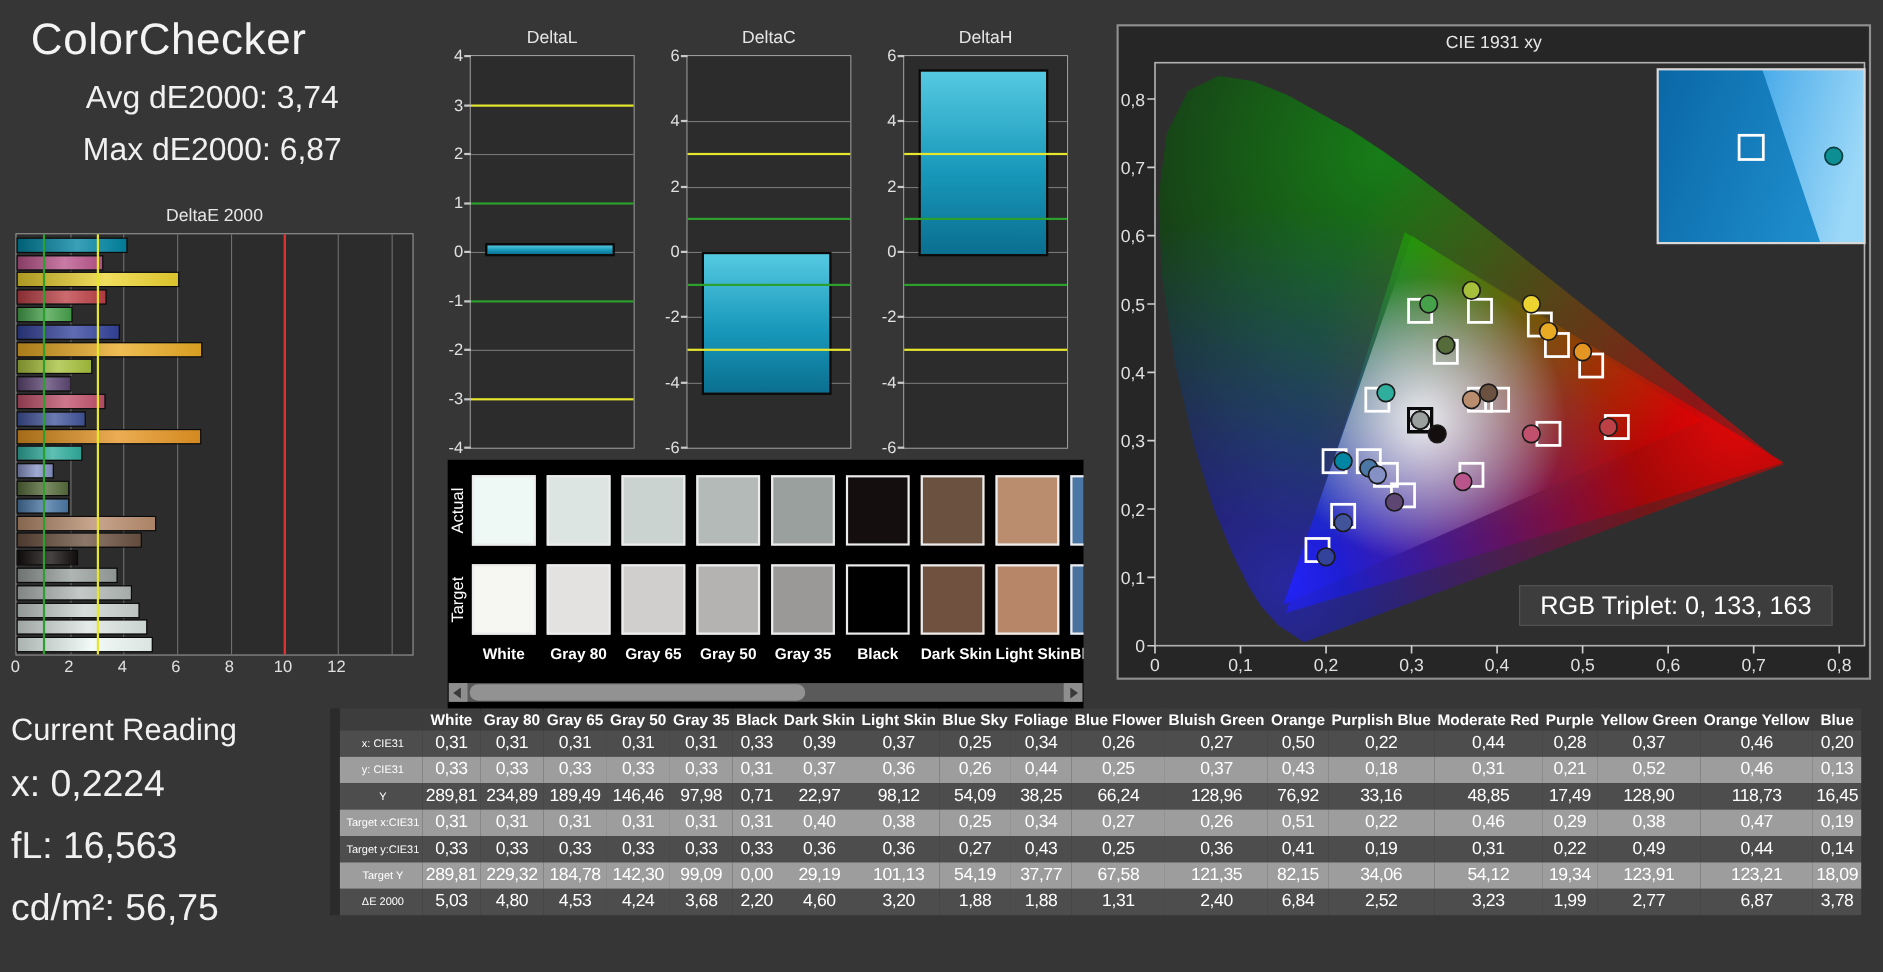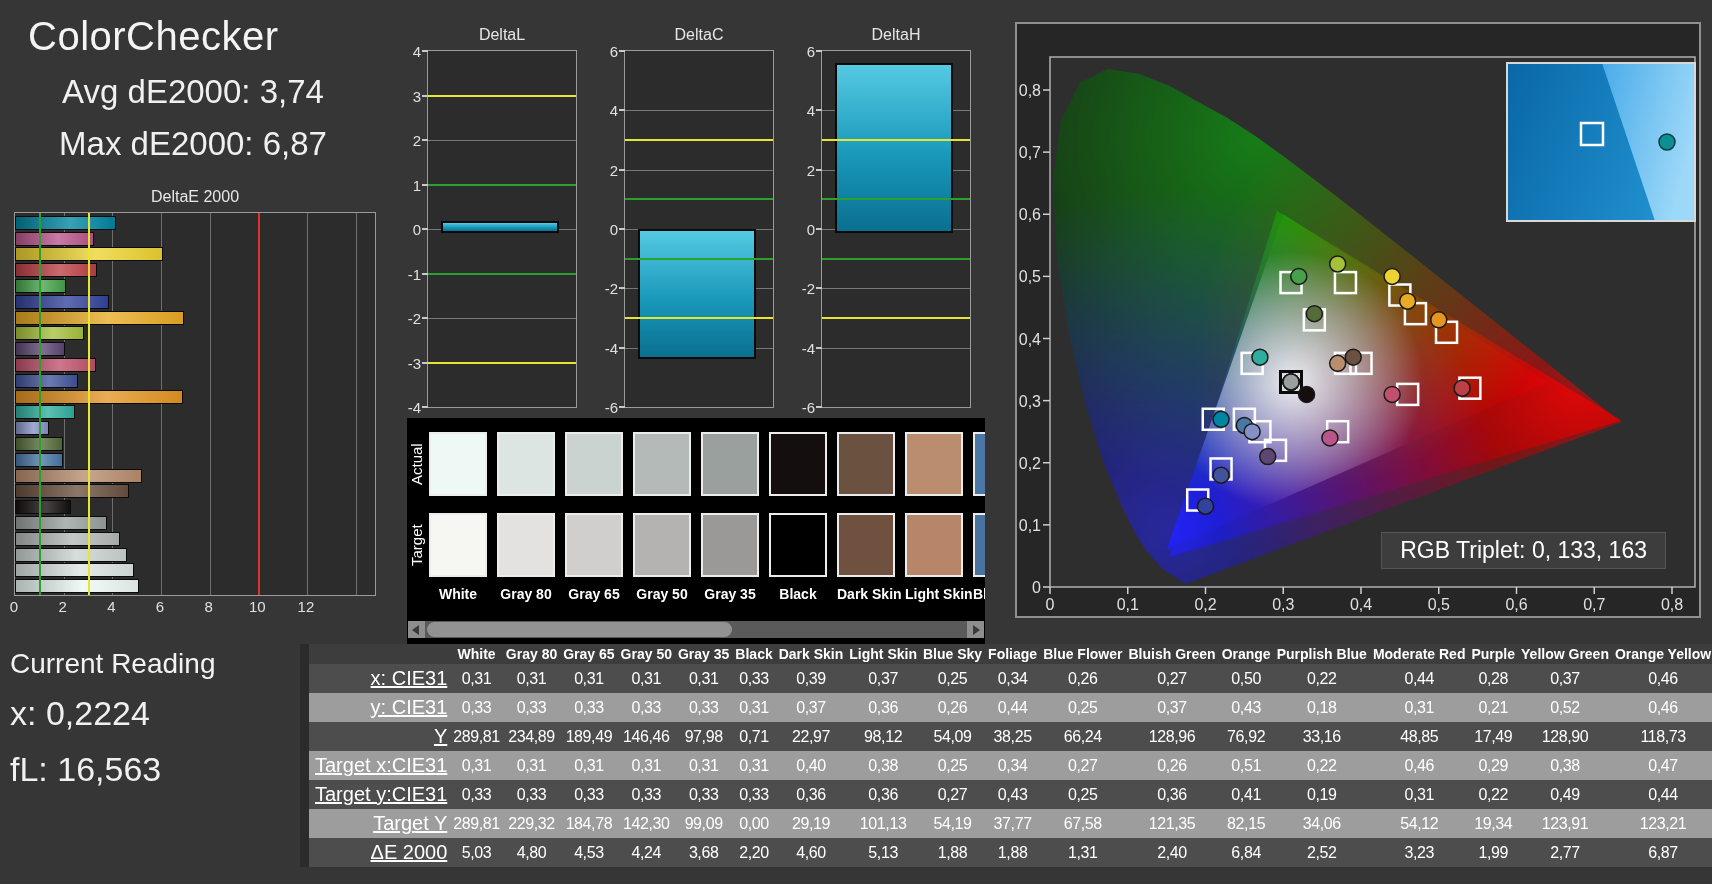--- a/index.html
+++ b/index.html
@@ -1,20 +1,20 @@
 <!DOCTYPE html>
 <html><head>
 <meta charset="utf-8">
 <style>
   html,body{margin:0;padding:0;background:#363636;width:1712px;height:884px;overflow:hidden;
     font-family:"Liberation Sans","DejaVu Sans",sans-serif;color:#efefef;}
   
   #title-block{position:absolute;left:28px;top:14px;width:330px;}
   #title-block h1{margin:0;font-size:40px;font-weight:400;color:#f4f4f4;letter-spacing:.5px;}
-  .stat-line{font-size:33px;color:#f0f0f0;margin-top:14px;text-align:center;font-weight:400;}
+  .stat-line{font-size:29px;color:#f0f0f0;margin-top:14px;text-align:center;font-weight:400;}
   
   #dechart{position:absolute;left:8px;top:188px;width:374px;height:436px;}
   .chart-title{font-size:16px;color:#e6e6e6;text-align:center;height:20px;}
   #de-plot{position:absolute;left:6px;top:24px;width:360px;height:382px;background:#2c2c2c;border:1px solid #9a9a9a;}
   .vgrid{position:absolute;top:0;bottom:0;width:1px;background:#6f6f6f;z-index:1;}
   .vref{position:absolute;top:0;bottom:0;width:2px;z-index:5;}
   #de-bars{position:absolute;inset:0;display:flex;flex-direction:column;justify-content:space-evenly;z-index:3;}
   .de-row{height:13px;position:relative;}
   .de-bar{position:absolute;left:0;top:0;height:12px;border:1px solid #0a0a0a;}
   #de-axis{position:absolute;left:6px;top:410px;width:360px;height:18px;}
@@ -46,21 +46,21 @@
   #cie-panel{position:absolute;left:1015px;top:22px;width:686px;height:596px;background:#262626;border:2px solid #8f8f8f;box-sizing:border-box;}
   #cie-title{position:absolute;top:7px;left:0;right:0;text-align:center;font-size:16px;color:#e8e8e8;}
   #cie-svg{position:absolute;left:0;top:0;}
   #rgb-box{position:absolute;right:33px;bottom:47px;background:#3d3d3d;border:1px solid #555;
     font-size:23px;color:#fff;padding:4px 18px;}
   
   #table-wrap{position:absolute;left:300px;top:644px;width:1272px;border-left:9px solid #2b2b2b;box-sizing:border-box;}
   #data-table{border-collapse:collapse;width:100%;table-layout:auto;}
   #data-table th{background:#3d3d3d;color:#fff;font-size:14px;font-weight:600;padding:2px 3px;white-space:nowrap;text-align:center;}
   #data-table td{text-align:center;font-size:16px;padding:3px 3px;white-space:nowrap;color:#fff;letter-spacing:-0.4px;}
-  #data-table td.rowlab{text-align:right;padding-left:6px;font-size:20px;letter-spacing:0;text-decoration:underline;}
+  #data-table td.rowlab{text-align:center;padding-left:6px;font-size:10px;letter-spacing:0;}
   tr.dark{background:#4d4d4d;} tr.light{background:#9d9d9d;}
   
   #current-reading{position:absolute;left:10px;top:648px;width:280px;}
   #current-reading .cr-title{font-size:28px;color:#f2f2f2;margin-bottom:14px;}
   #current-reading .cr-line{font-size:34px;color:#f0f0f0;margin-bottom:17px;}
 </style>
 </head>
 <body>
 
 <div id="title-block">
@@ -302,20 +302,21 @@
       <span>Blue Sky</span>
     </div>
   <div id="sw-scroll">
     <div class="sw-arrow" id="sw-left" style="left:0;"></div>
     <div id="sw-thumb"></div>
     <div class="sw-arrow" id="sw-right" style="right:0;"></div>
   </div>
 </div>
 
 <div id="cie-panel">
+  <div id="cie-title">CIE 1931 xy</div>
   <svg id="cie-svg" width="682" height="592" viewBox="0 0 682 592">
     <defs>
       <clipPath id="clip-locus">
           <path id="locus-clip-path" d="M168.4,559.9 L145.0,544.5 L129.5,527.1 L118.2,509.1 L104.0,480.6 L86.4,438.3 L68.3,379.7 L51.3,306.6 L39.4,228.5 L36.0,156.2 L43.8,96.9 L63.2,58.5 L90.8,45.0 L121.8,49.7 L153.3,62.3 L180.4,77.4 L211.5,94.4 L239.7,113.0 L267.5,132.9 L323.1,175.0 L378.3,218.4 L431.5,260.7 L480.2,299.5 L520.5,331.6 L550.7,355.5 L570.6,371.5 L604.2,398.2 Z"></path>
         </clipPath>
       <clipPath id="clip-native">
           <polygon id="native-clip-poly" points="604.5,396.5 260.0,187.1 152.0,533.2"></polygon>
         </clipPath>
       <clipPath id="clip-srgb">
           <polygon id="srgb-clip-poly" points="530.6,358.0 266.3,190.3 149.6,525.7"></polygon>
@@ -637,34 +638,35 @@
         </tr>
         <tr class="dark">
           <td class="rowlab">ΔE 2000</td>
           <td>5,03</td>
           <td>4,80</td>
           <td>4,53</td>
           <td>4,24</td>
           <td>3,68</td>
           <td>2,20</td>
           <td>4,60</td>
-          <td>5,13</td>
+          <td>3,20</td>
           <td>1,88</td>
           <td>1,88</td>
           <td>1,31</td>
           <td>2,40</td>
           <td>6,84</td>
           <td>2,52</td>
           <td>3,23</td>
           <td>1,99</td>
           <td>2,77</td>
           <td>6,87</td>
           <td>3,78</td>
         </tr>
       </tbody>
   </table>
 </div>
 
 <div id="current-reading">
   <div class="cr-title">Current Reading</div>
   <div class="cr-line">x: 0,2224</div>
   <div class="cr-line">fL: 16,563</div>
+  <div class="cr-line">cd/m²: 56,75</div>
 </div>
 
 </body></html>

